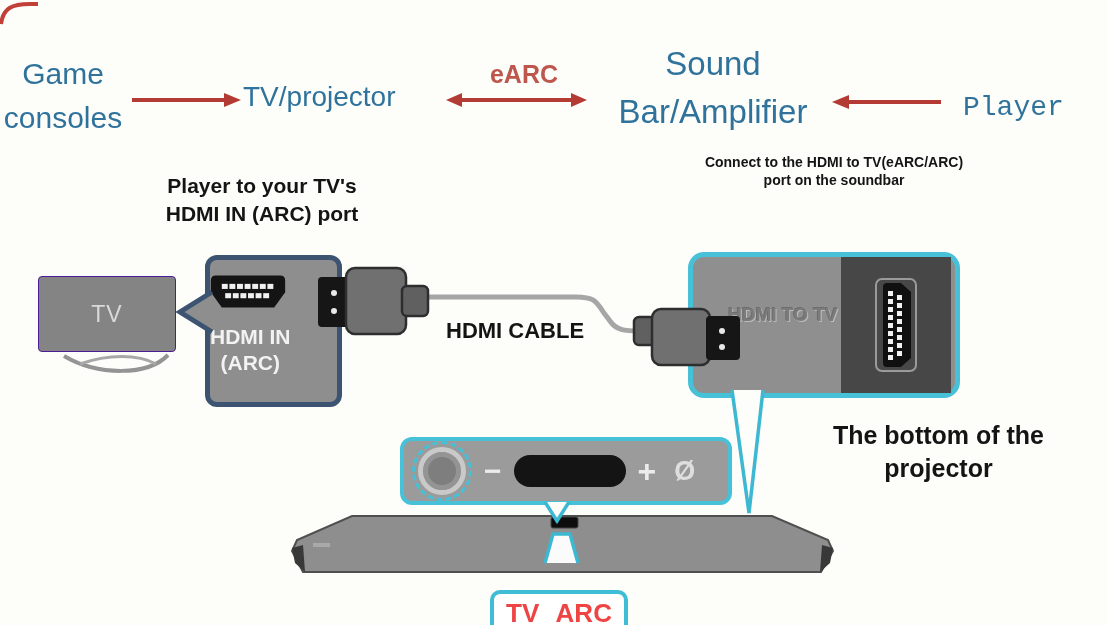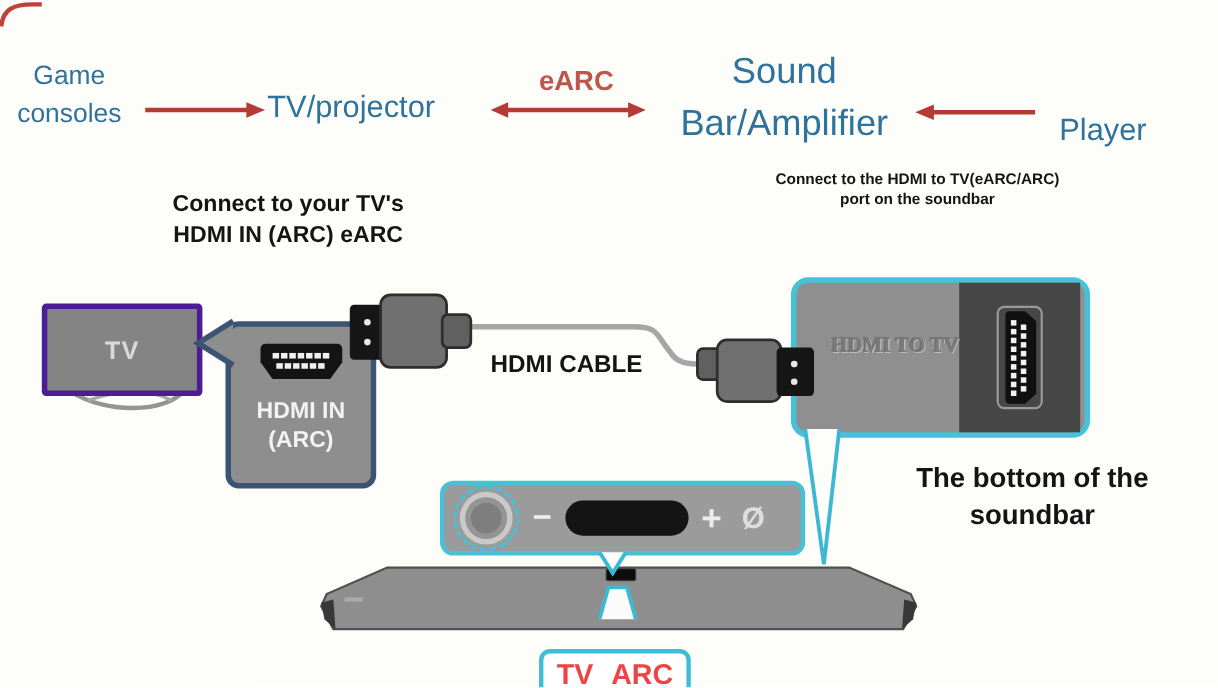--- a/index.html
+++ b/index.html
@@ -4,39 +4,39 @@
 <style>
   html,body{margin:0;padding:0;background:#fff;}
   #stage{position:relative;width:1107px;height:625px;background:#fdfdfa;overflow:hidden;
          font-family:"Liberation Sans",sans-serif;}
   .abs{position:absolute;}
   svg.layer{position:absolute;left:0;top:0;pointer-events:none;}
   #under{z-index:1;} #over{z-index:5;}
   .z2{z-index:2;}
   .blue{color:#2f739c;}
   .flow-label{font-size:28px;line-height:1.42;white-space:nowrap;}
-  .flow-wrap{font-size:24px;line-height:1.45;text-align:center;}
+  .flow-wrap{font-size:30px;line-height:1.45;text-align:center;}
   .note{color:#141414;font-weight:600;text-align:center;}
   .earc-lbl{color:#bd564c;font-size:25px;font-weight:600;text-align:center;}
 
   
   .tv-box{left:38px;top:276px;width:136px;height:74px;background:#848484;
-          border:5px solid #4c1d95;border-radius:4px;display:flex;align-items:center;
-          justify-content:center;color:#d9d9d9;font-size:23px;font-weight:bold;letter-spacing:1px;}
+          border:1px solid #4c1d95;border-radius:4px;display:flex;align-items:center;
+          justify-content:center;color:#d9d9d9;font-size:23px;font-weight:normal;letter-spacing:1px;}
 
   
   .tv-callout{left:205px;top:255px;width:127px;height:128px;background:#8e8e8e;
           border:5px solid #3c5472;border-radius:12px;display:flex;flex-direction:column;
-          align-items:center;padding-top:14px;margin-top:37px;}
+          align-items:flex-start;padding-top:14px;}
   .tv-callout .txt{margin-top:10px;color:#f2f2f2;font-weight:bold;font-size:21px;
           line-height:1.25;text-align:center;}
 
   
-  .sb-callout{left:719px;top:252px;width:262px;height:136px;background:#8f8f8f;
-          border:5px solid #47c1d8;border-radius:16px;font-family:Liberation Serif, serif;}
+  .sb-callout{left:688px;top:252px;width:262px;height:136px;background:#8f8f8f;
+          border:5px solid #47c1d8;border-radius:16px;}
   .sb-callout .engraved{position:absolute;left:6px;top:46px;width:168px;text-align:center;
           font-size:19px;font-weight:bold;line-height:1.25;color:#7b7b7b;
           text-shadow:-1px -1px 0 #6d6d6d,1px 1px 0 #bcbcbc;}
   .sb-callout .darkstrip{position:absolute;left:148px;top:0;bottom:0;right:4px;
           background:#474747;display:flex;align-items:center;justify-content:center;}
 
   
   .panel{left:400px;top:437px;width:304px;height:60px;background:#9b9b9b;
          border:4px solid #47c1d8;border-radius:12px;display:flex;align-items:center;
          padding:0 10px;}
@@ -93,23 +93,23 @@
   </svg>
 
   <div class="abs z2 flow-wrap blue" style="left:0;top:52px;width:126px;">Game consoles</div>
 
   <div class="abs z2 flow-label blue" style="left:243px;top:77px;">TV/projector</div>
 
   <div class="abs z2 earc-lbl" style="left:468px;top:60px;width:112px;">eARC</div>
 
   <div class="abs z2 flow-wrap blue" style="left:598px;top:40px;width:230px;font-size:33px;">Sound Bar/Amplifier</div>
 
-  <div class="abs z2 flow-label blue" style="left:963px;top:98px;">Player</div>
-
-  <div class="abs z2 note" style="left:142px;top:172px;width:240px;font-size:21px;line-height:1.35;">Connect to your TV's HDMI IN (ARC) eARC</div>
+  <div class="abs z2 flow-label blue" style="left:963px;top:88px;font-family:Liberation Mono, monospace;">Player</div>
+
+  <div class="abs z2 note" style="left:142px;top:172px;width:240px;font-size:21px;line-height:1.35;">Player to your TV's HDMI IN (ARC) port</div>
 
   <div class="abs z2 note" style="left:703px;top:153px;width:262px;font-size:14px;line-height:1.3;">Connect to the HDMI to TV(eARC/ARC) port on the soundbar</div>
 
   <div class="abs z2 tv-box">
     <span>TV</span>
   </div>
 
   <div class="abs z2 tv-callout">
     <svg width="76" height="40" viewBox="0 0 90 46">
       <path d="M7,1 h76 q6,0 6,6 v14 l-13,18 h-62 l-13,-18 v-14 q0,-6 6,-6 z" fill="#141414"></path>
@@ -172,21 +172,21 @@
   <div class="abs z2 panel">
     <div class="dashwrap">
       <div class="knob"></div>
     </div>
     <span class="sym minus">−</span>
     <div class="pill"></div>
     <span class="sym plus">+</span>
     <span class="sym mute">Ø</span>
   </div>
 
-  <div class="abs z2 note" style="left:816px;top:419px;width:245px;font-size:25px;line-height:1.3;">The bottom of the soundbar</div>
+  <div class="abs z2 note" style="left:816px;top:419px;width:245px;font-size:25px;line-height:1.3;">The bottom of the projector</div>
 
   <div class="abs z2 tvarc">TV ARC</div>
 
   <svg id="over" class="layer" width="1107" height="625" viewBox="0 0 1107 625">
 
     <path d="M1,24 C3,8 12,4 30,4 L38,4" stroke="#c14038" stroke-width="4" fill="none"></path>
 
     <path d="M212,292 L180,312 L212,332" fill="#8e8e8e" stroke="#3c5472" stroke-width="5"></path>
 
     <g>

